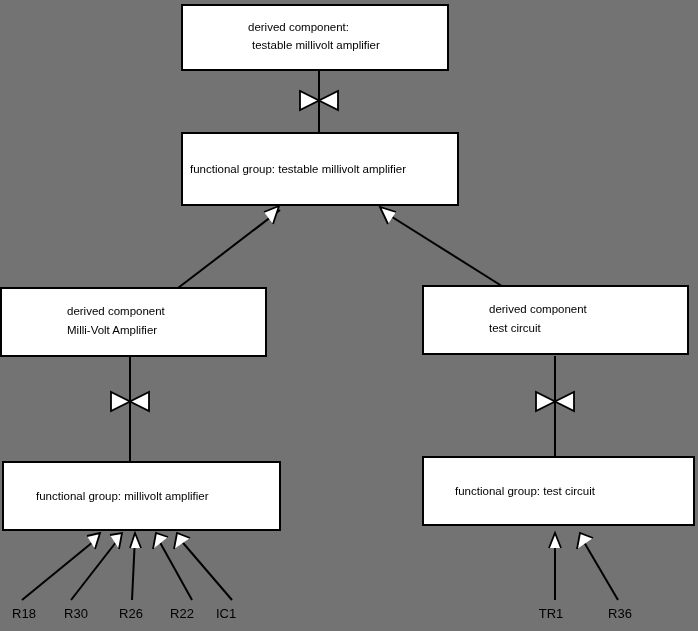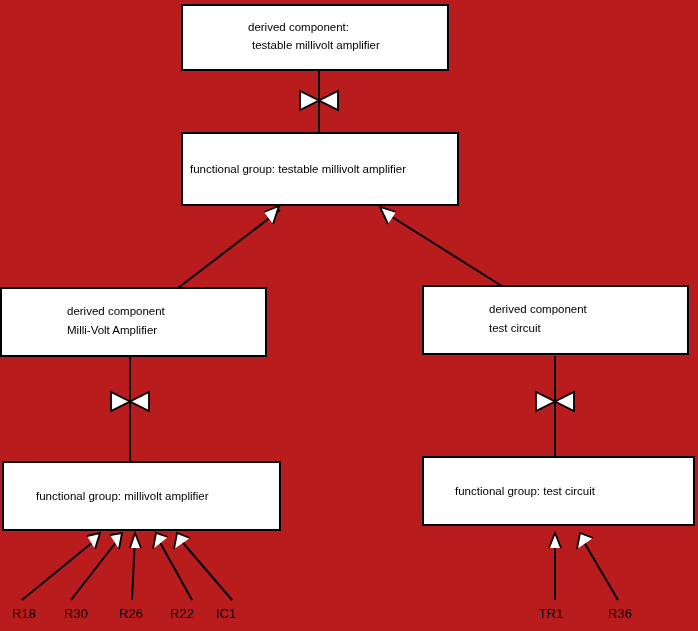--- a/index.html
+++ b/index.html
@@ -10,21 +10,21 @@
   body {
     width: 698px;
     height: 631px;
     font-family: "Liberation Sans", sans-serif;
     overflow: hidden;
   }
   #diagram-root {
     position: relative;
     width: 698px;
     height: 631px;
-    background: #b91c1c;
+    background: #737373;
   }
   svg#diagram-canvas {
     position: absolute;
     top: 0;
     left: 0;
     width: 698px;
     height: 631px;
     display: block;
   }
   .node-box {

